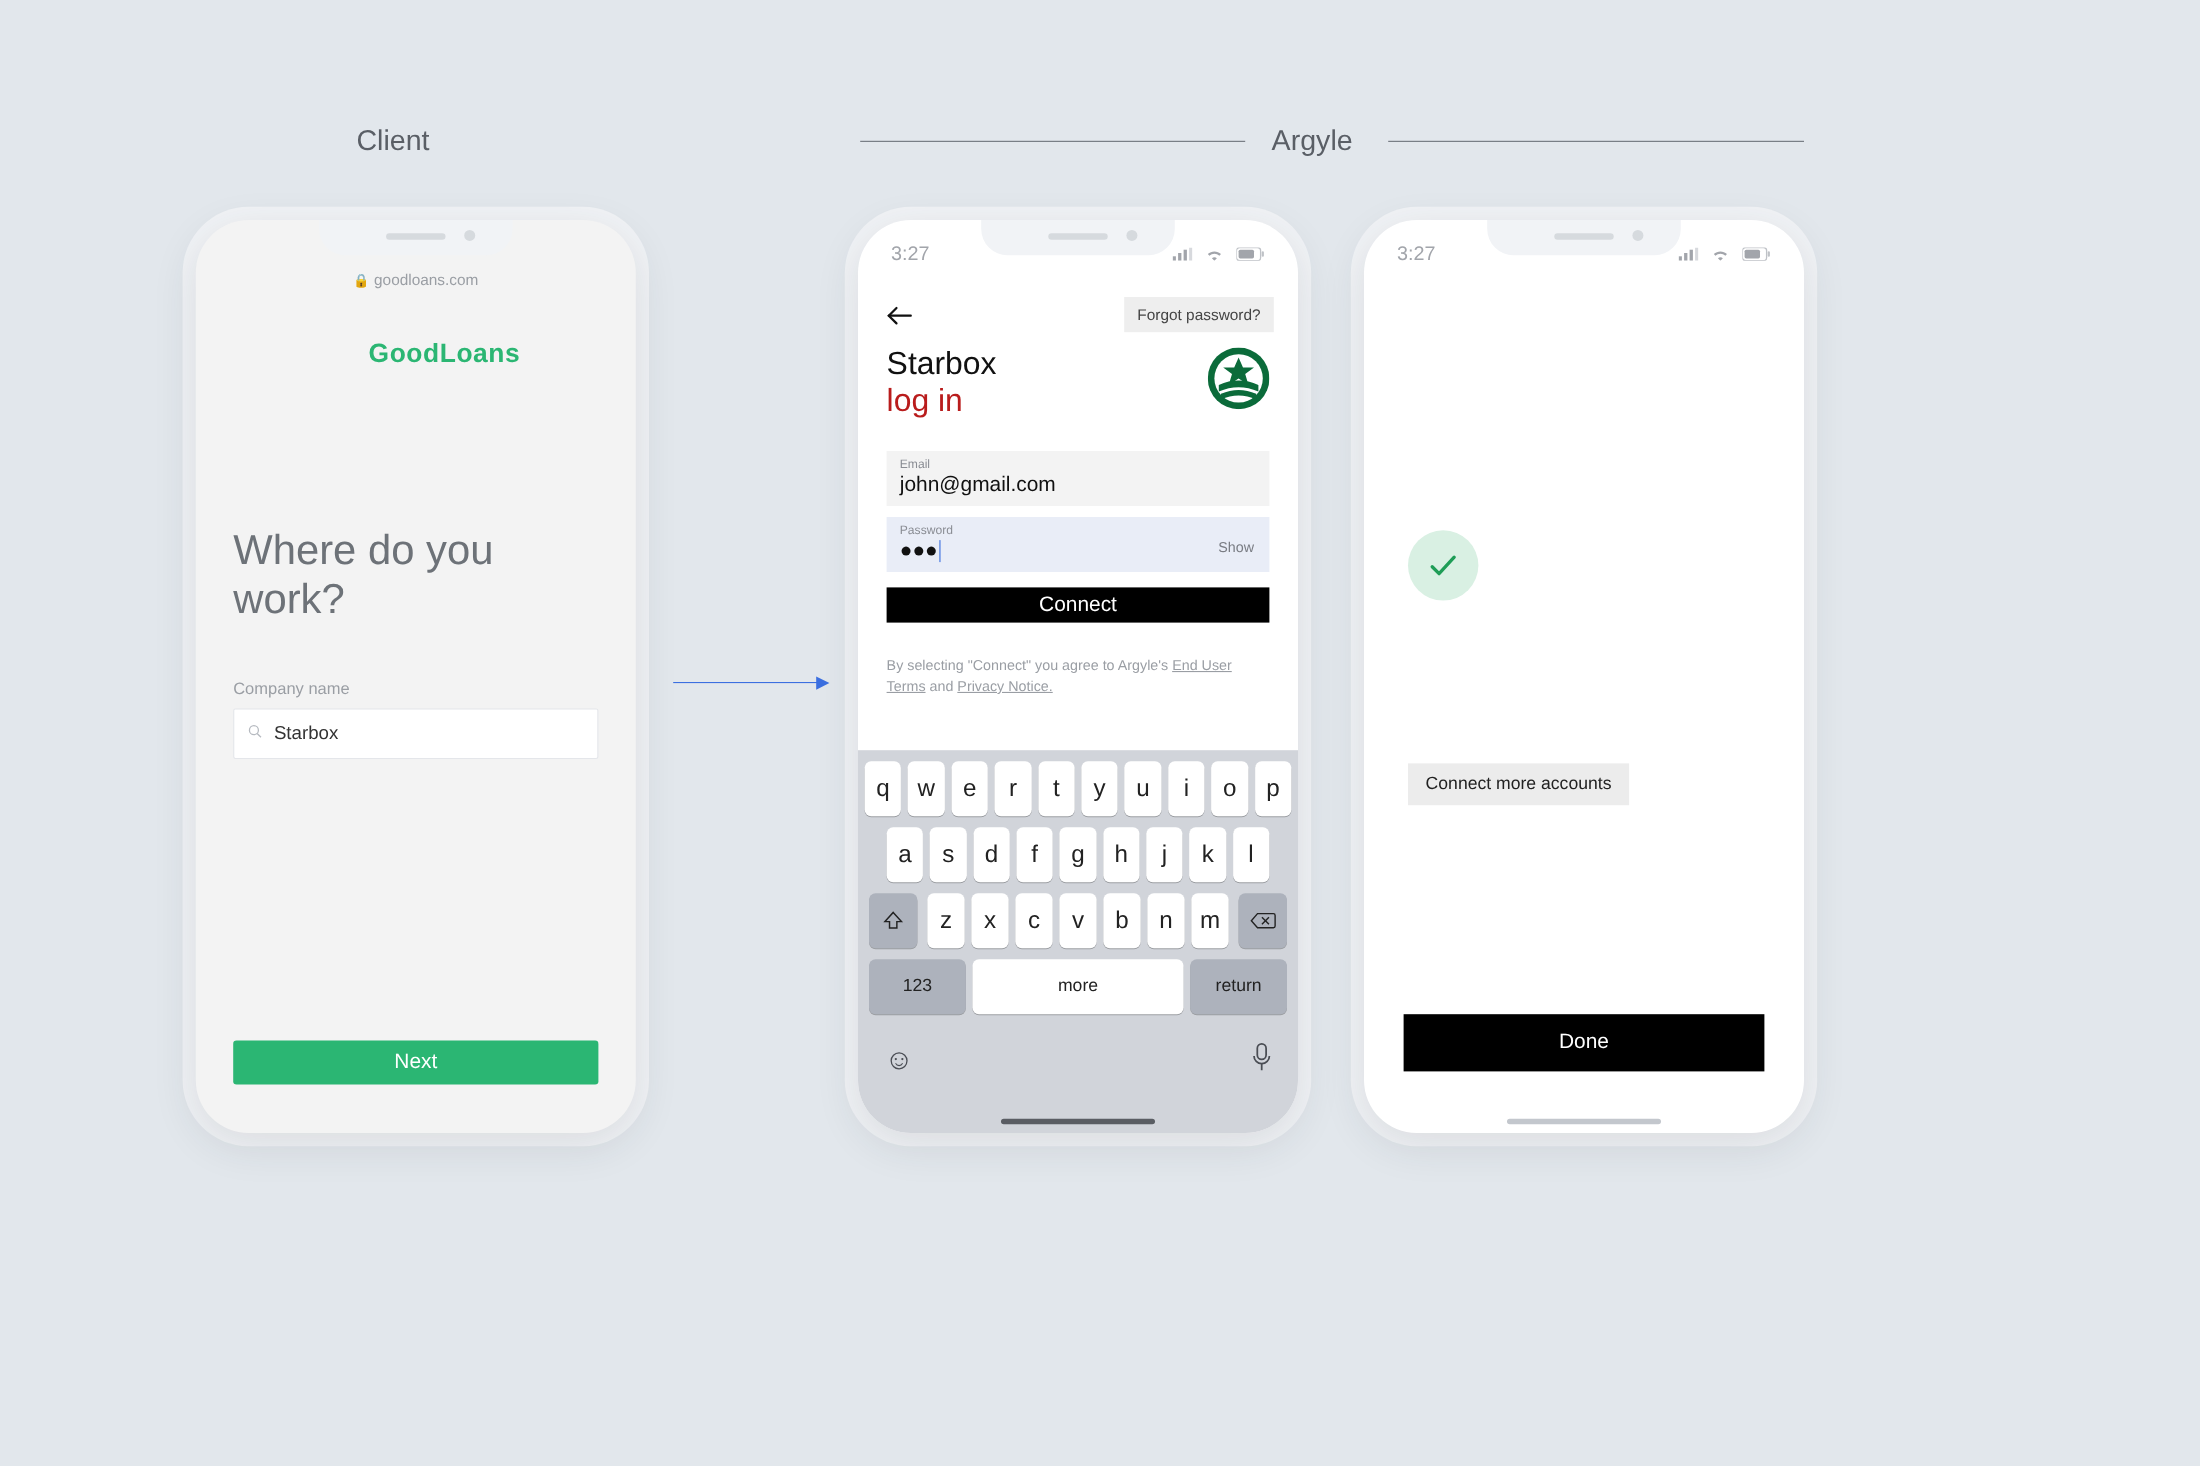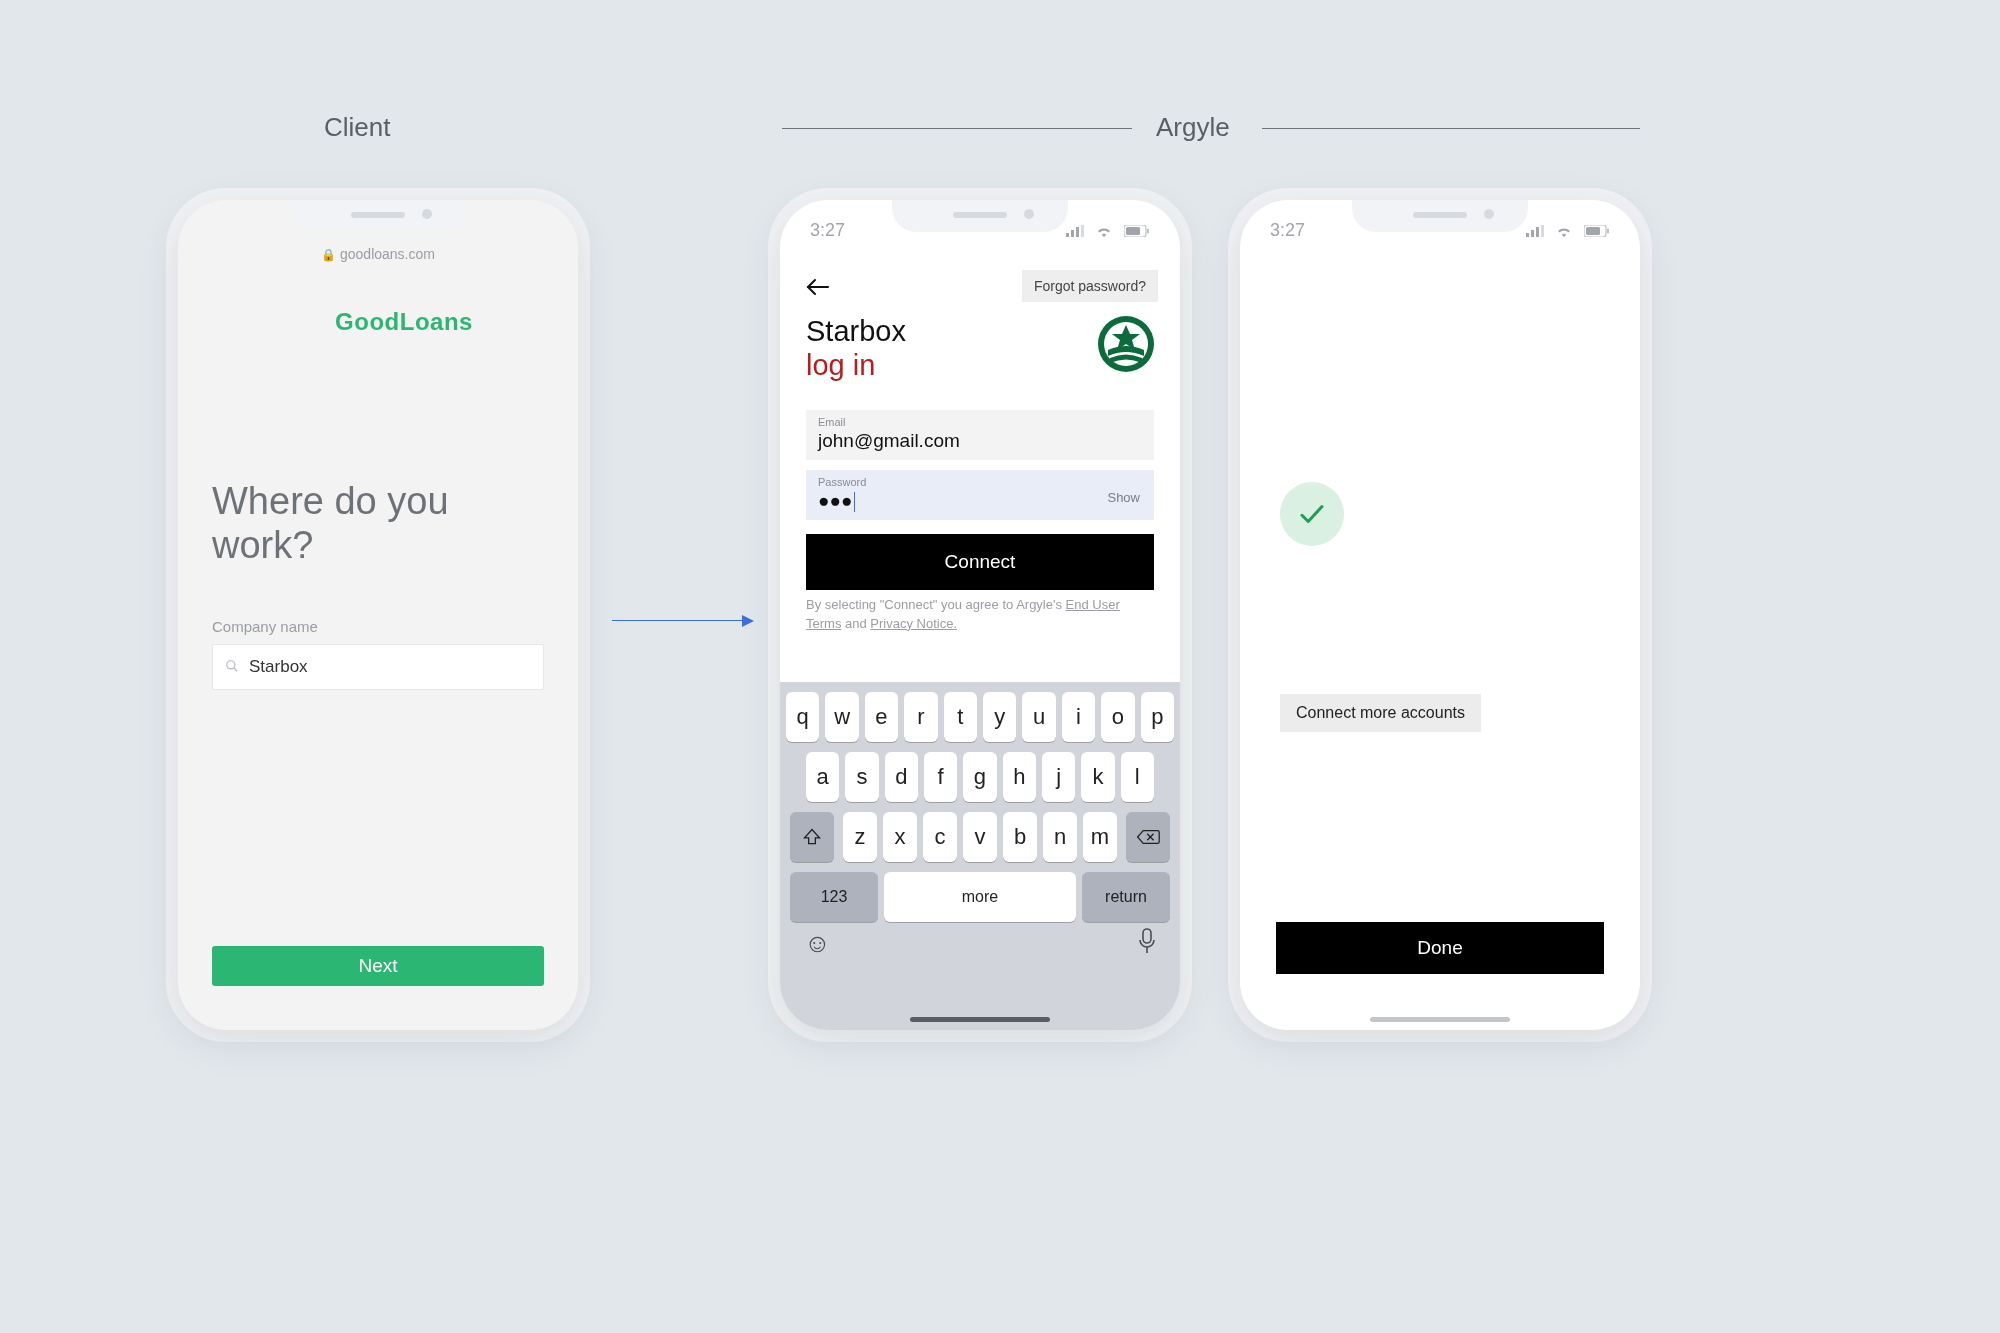--- a/index.html
+++ b/index.html
@@ -41,32 +41,32 @@
   .p2-title .sub{ color:#b91c1c; display:block; font-weight:400;}
   .p2-logo { position:absolute; top:116px; right:26px; width:56px; height:56px;}
   .p2-field { position:absolute; left:26px; right:26px; padding:6px 12px 8px; }
   .p2-f-email{ top:210px; background:#f3f3f3;}
   .p2-f-pass { top:270px; background:#e9edf7;}
   .p2-field .lbl{ font-size:11px; color:#8a8d94;}
   .p2-field .val{ font-size:19px; color:#111; margin-top:2px;}
   .p2-field .show{ position:absolute; right:14px; top:20px; font-size:13px; color:#7a7d84;}
   .p2-field .cursor{ display:inline-block; width:1px; height:20px; background:#3b6fe0; vertical-align:middle; margin-left:2px; animation:blink 1.1s infinite;}
   @keyframes blink{50%{opacity:0;}}
-  .p2-connect{ position:absolute; top:334px; left:26px; right:26px; height:56px; background:#000; color:#fff; font-size:19px; display:flex; align-items:center; justify-content:center;}
+  .p2-connect{ position:absolute; top:334px; left:26px; right:26px; height:32px; background:#000; color:#fff; font-size:19px; display:flex; align-items:center; justify-content:center;}
   .p2-legal{ position:absolute; top:396px; left:26px; right:26px; font-size:13px; color:#9a9ea4; line-height:1.45;}
   .p2-legal .u{ text-decoration:underline;}
 
   
   .kb { position:absolute; bottom:0; left:0; right:0; height:348px; background:#d1d4da; padding:10px 6px 0; }
   .kb-row{ display:flex; justify-content:center; gap:6px; margin-bottom:10px;}
   .key{ background:#fff; border-radius:6px; height:50px; display:flex; align-items:center; justify-content:center; font-size:22px; color:#222; box-shadow:0 1px 0 rgba(0,0,0,.25); }
   .key.letter{ flex:1; max-width:34px; }
   .key.fn{ background:#adb2bc; flex:0 0 44px; }
   .kb-row.row3 { padding:0 4px; }
-  .kb-bottom{ display:flex; gap:6px; padding:0 4px; margin-bottom:0;}
+  .kb-bottom{ display:flex; gap:6px; padding:0 4px; margin-bottom:20px;}
   .kb-bottom .key{ height:50px;}
   .kb-bottom .k123{ background:#adb2bc; flex:0 0 88px; font-size:16px;}
   .kb-bottom .kspace{ flex:1; font-size:16px;}
   .kb-bottom .kreturn{ background:#adb2bc; flex:0 0 88px; font-size:16px;}
   .kb-footer{ display:flex; justify-content:space-between; padding:6px 18px 0; font-size:26px; color:#4a4d54;}
   .homebar{ position:absolute; bottom:8px; left:50%; transform:translateX(-50%); width:140px; height:5px; border-radius:3px; background:#5a5d63;}
   .homebar.lite{ background:#c3c7cd; }
 
   
   .p3-check { position:absolute; top:282px; left:40px; width:64px; height:64px; border-radius:50%; background:#d9f0e3; display:flex; align-items:center; justify-content:center; }

